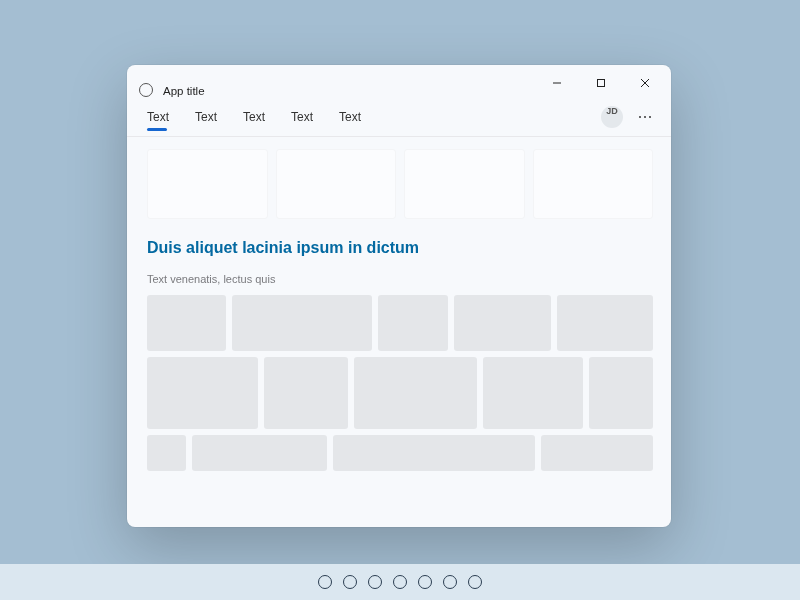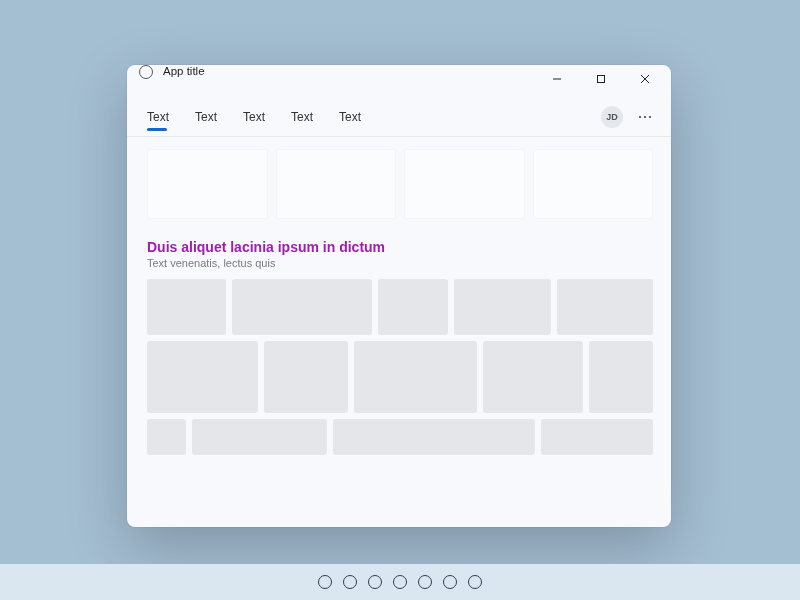--- a/index.html
+++ b/index.html
@@ -20,21 +20,21 @@
       background: #f7f9fc;
       border-radius: 8px;
       box-shadow: 0 20px 60px rgba(0,0,0,0.22), 0 0 0 1px rgba(0,0,0,0.04);
       overflow: hidden;
       display: flex;
       flex-direction: column;
     }
     .titlebar {
       height: 32px;
       display: flex;
-      align-items: flex-start;
+      align-items: flex-end;
       padding: 0 4px 0 12px;
       flex-shrink: 0;
     }
     .app-icon {
       width: 14px;
       height: 14px;
       border: 1.3px solid #555;
       border-radius: 50%;
       margin-right: 10px;
     }
@@ -82,21 +82,21 @@
     }
     .avatar {
       width: 22px;
       height: 22px;
       border-radius: 50%;
       background: #e4e8ec;
       color: #555;
       font-size: 9px;
       font-weight: 600;
       display: flex;
-      align-items: center;
+      align-items: flex-start;
       justify-content: center;
       margin-right: 10px;
     }
     .more-btn {
       width: 24px;
       height: 24px;
       display: flex;
       align-items: center;
       justify-content: center;
       cursor: pointer;
@@ -108,24 +108,24 @@
     }
     .cards-row { display: flex; gap: 8px; margin-bottom: 20px; }
     .card {
       flex: 1;
       height: 70px;
       background: #fbfcfe;
       border-radius: 4px;
       border: 1px solid rgba(0,0,0,0.03);
     }
     .section-title {
-      font-size: 14px;
+      font-size: 16px;
       font-weight: 600;
-      color: #a21caf;
-      margin-bottom: 2px;
+      color: #0369a1;
+      margin-bottom: 16px;
     }
     .section-sub {
       font-size: 11px;
       color: #7a7a7e;
       margin-bottom: 10px;
     }
     .masonry {
       display: flex;
       flex-direction: column;
       gap: 6px;

